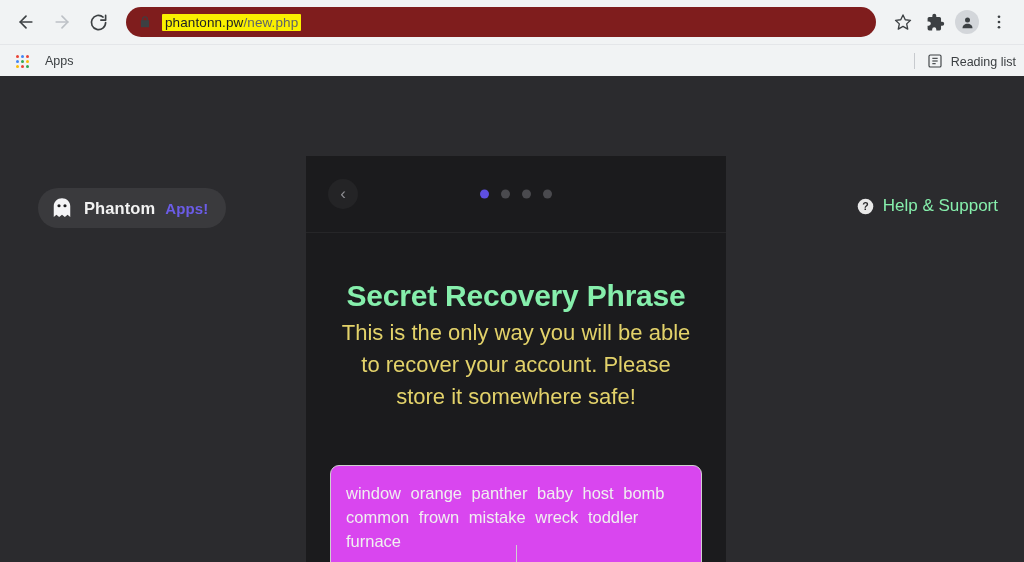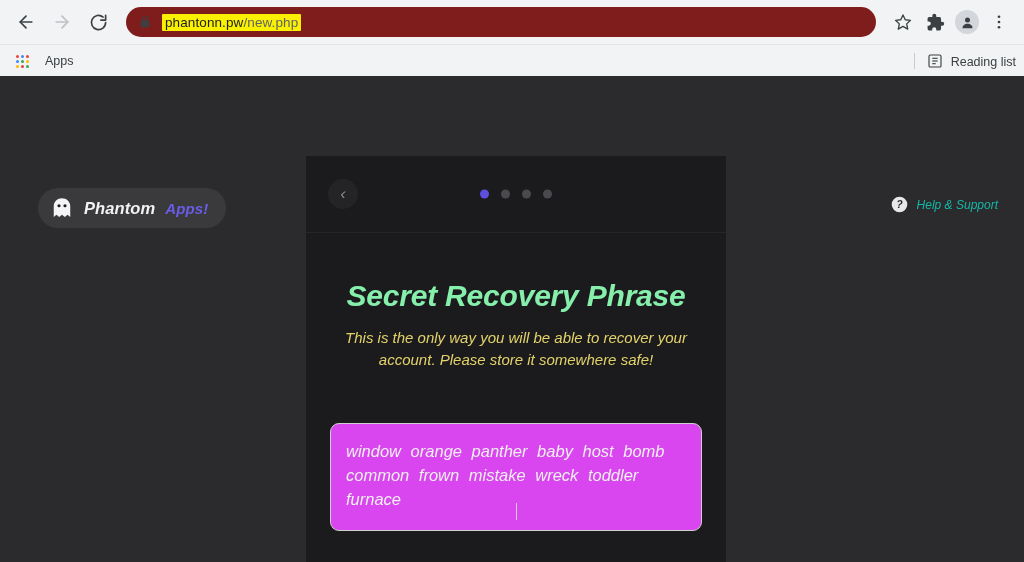--- a/index.html
+++ b/index.html
@@ -54,40 +54,40 @@
   .bm-label { font-size: 12.5px; color: #3c4043; }
   .apps-grid { display: grid; grid-template-columns: repeat(3, 3px); gap: 2px; }
   .apps-grid i { width: 3px; height: 3px; border-radius: 50%; display: block; }
   .reading-list {
     position: absolute; right: 8px; display: flex; align-items: flex-end; gap: 8px;
   }
   .bm-divider { width: 1px; height: 16px; background: #c7cace; margin-right: 4px; }
 
   
   .page {
-    position: relative; width: 1024px; height: 486px; background: #2b2b2e; font-style: italic;
+    position: relative; width: 1024px; height: 486px; background: #2b2b2e;
   }
 
   .brand-pill {
     position: absolute; left: 38px; top: 112px;
     display: flex; align-items: center; gap: 10px;
     background: #3a3a3d; border-radius: 20px; padding: 8px 18px 8px 12px;
   }
   .ghost {
     width: 24px; height: 24px; flex: 0 0 auto;
   }
   .brand-name { font-size: 16.5px; font-weight: bold; color: #f2f2f2; letter-spacing: .1px; }
   .brand-beta { font-size: 15px; font-weight: bold; color: #6b5ce7; letter-spacing: .1px; }
 
   .help {
     position: absolute; right: 26px; top: 120px;
     display: flex; align-items: center; gap: 9px;
   }
   .help-icon { width: 17px; height: 17px; flex: 0 0 auto; }
-  .help-label { font-size: 12px; color: #14b8a6; }
+  .help-label { font-size: 17px; color: #86efac; }
 
   
   .card {
     position: absolute; left: 306px; top: 80px;
     width: 420px; height: 482px; background: #1b1b1d;
   }
   .card-head {
     height: 77px; display: flex; align-items: center;
     padding: 0 22px; position: relative; border-bottom: 1px solid #262628;
   }
@@ -104,21 +104,21 @@
   }
   .dot { width: 9px; height: 9px; border-radius: 50%; background: #4a4a4e; }
   .dot.active { background: #5e4fe0; pointer-events: auto; }
 
   .card-body { padding: 0 24px; text-align: center; }
   .title {
     font-size: 30px; font-weight: bold; color: #86efac;
     margin-top: 46px; letter-spacing: -.2px;
   }
   .warning {
-    margin-top: 14px; font-size: 15px; line-height: 1.45;
+    margin-top: 4px; font-size: 22px; line-height: 1.45;
     color: #e3d26a; padding: 0 6px;
   }
 
   .seed-box {
     margin-top: 52px; border: 1.5px solid #cfcfcf; border-radius: 9px;
     background: #d946ef; padding: 15px 15px 18px 15px;
     text-align: left; min-height: 95px; position: relative;
   }
   .seed-words {
     font-size: 16.5px; line-height: 1.48; color: #f0f0f0;

